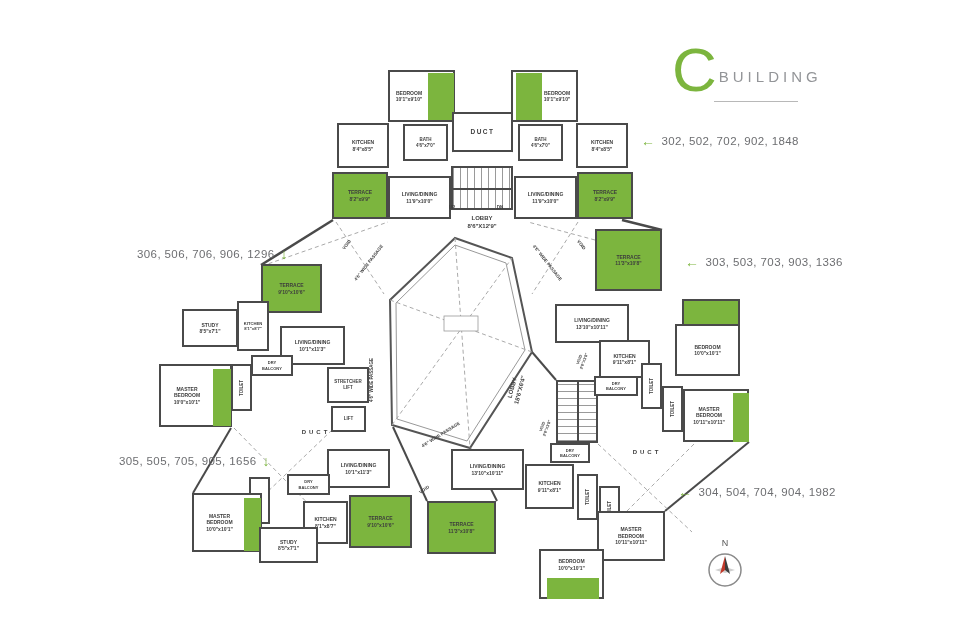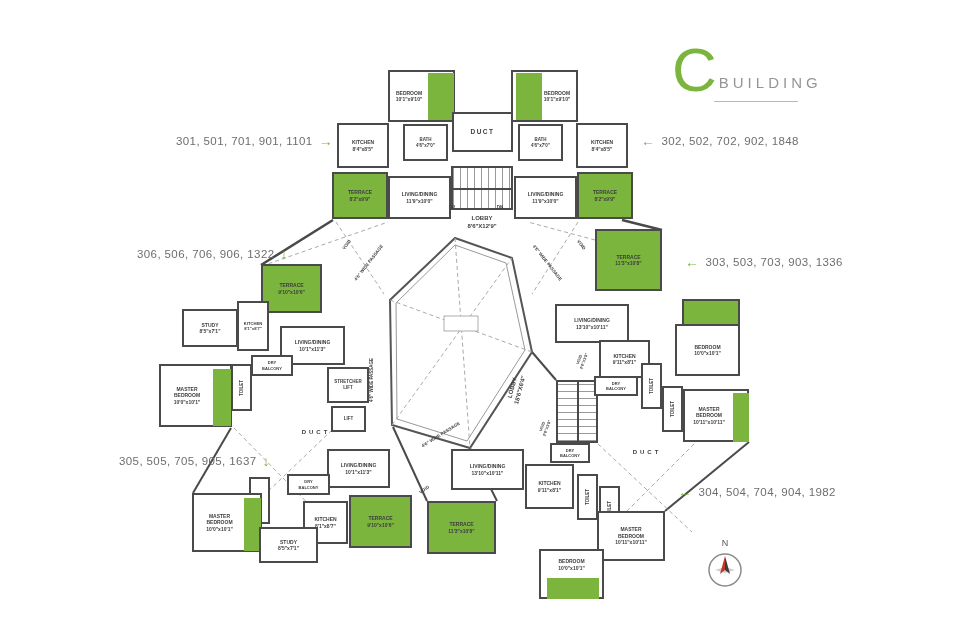--- a/index.html
+++ b/index.html
@@ -24,21 +24,21 @@
   .stairs-v::after{content:"";position:absolute;left:0;right:0;top:50%;height:2px;background:#4a4a4a;}
   .stairs-h{background:repeating-linear-gradient(0deg,#9a9a9a 0 1px,transparent 1px 7px),#fff;}
   .stairs-h::after{content:"";position:absolute;top:0;bottom:0;left:50%;width:2px;background:#4a4a4a;}
   .callout{
     position:absolute;z-index:5;font-size:11.5px;color:#6d6e71;
     white-space:nowrap;display:flex;align-items:center;gap:6px;letter-spacing:.4px;
   }
   .callout .arrow{color:#7CB53E;font-weight:700;font-size:14px;}
   .logo{position:absolute;left:672px;top:44px;z-index:5;display:flex;align-items:flex-end;}
   .logo-c{font-size:62px;line-height:.85;color:#7CB53E;font-weight:400;}
-  .logo-rest{font-size:15px;letter-spacing:4px;color:#939598;margin-left:2px;margin-bottom:6px;font-weight:400;}
+  .logo-rest{font-size:15px;letter-spacing:4px;color:#939598;margin-left:2px;margin-bottom:12px;font-weight:400;}
   .logo-line{position:absolute;left:714px;top:101px;width:84px;height:1px;background:#b8b8b8;z-index:5;}
   .compass{position:absolute;left:702px;top:536px;z-index:5;}
 </style>
 </head>
 <body>
 
 <div id="plan">
   <svg class="underlay" width="957" height="625" viewBox="0 0 957 625">
 
     <line x1="333" y1="220" x2="261" y2="265" stroke="#4a4a4a" stroke-width="2.5"></line>
@@ -179,37 +179,33 @@
     <div class="room noborder" style="left: 529px; top: 416px; width: 32px; height: 22px; font-size: 4px;"><span class="lab" style="transform: rotate(-70deg);">VOID
 2'0"X3'8"</span></div>
     <div class="room noborder" style="left: 496px; top: 377px; width: 42px; height: 24px; transform: rotate(-75deg); font-size: 6px;"><span class="lab">LOBBY
 18'6"X6'4"</span></div>
     <div class="room noborder" style="left: 328px; top: 258px; width: 82px; height: 10px; transform: rotate(-52deg); font-size: 4.5px;"><span class="lab">4'6" WIDE PASSAGE</span></div>
     <div class="room noborder" style="left: 506px; top: 258px; width: 82px; height: 10px; transform: rotate(52deg); font-size: 4.5px;"><span class="lab">4'6" WIDE PASSAGE</span></div>
     <div class="room noborder" style="left: 331px; top: 375px; width: 82px; height: 10px; transform: rotate(-90deg); font-size: 4.5px;"><span class="lab">4'6" WIDE PASSAGE</span></div>
     <div class="room noborder" style="left: 400px; top: 430px; width: 82px; height: 10px; transform: rotate(-32deg); font-size: 4.5px;"><span class="lab">4'6" WIDE PASSAGE</span></div>
     <div class="room noborder" style="left: 332px; top: 240px; width: 30px; height: 10px; transform: rotate(-52deg); font-size: 4.5px;"><span class="lab">VOID</span></div>
     <div class="room noborder" style="left: 566px; top: 240px; width: 30px; height: 10px; transform: rotate(52deg); font-size: 4.5px;"><span class="lab">VOID</span></div>
-    <div class="callout" style="left: 176px; top: 133px;">
-      <span>301, 501, 701, 901, 1101</span>
-      <span class="arrow">→</span>
-    </div>
     <div class="callout" style="left: 641px; top: 133px;">
       <span class="arrow">←</span>
       <span>302, 502, 702, 902, 1848</span>
     </div>
     <div class="callout" style="left: 137px; top: 246px;">
-      <span>306, 506, 706, 906, 1322</span>
+      <span>306, 506, 706, 906, 1296</span>
       <span class="arrow">↓</span>
     </div>
     <div class="callout" style="left: 685px; top: 254px;">
       <span class="arrow">←</span>
       <span>303, 503, 703, 903, 1336</span>
     </div>
     <div class="callout" style="left: 119px; top: 453px;">
-      <span>305, 505, 705, 905, 1637</span>
+      <span>305, 505, 705, 905, 1656</span>
       <span class="arrow">↓</span>
     </div>
     <div class="callout" style="left: 678px; top: 484px;">
       <span class="arrow">←</span>
       <span>304, 504, 704, 904, 1982</span>
     </div>
   </div>
 
 </body></html>

